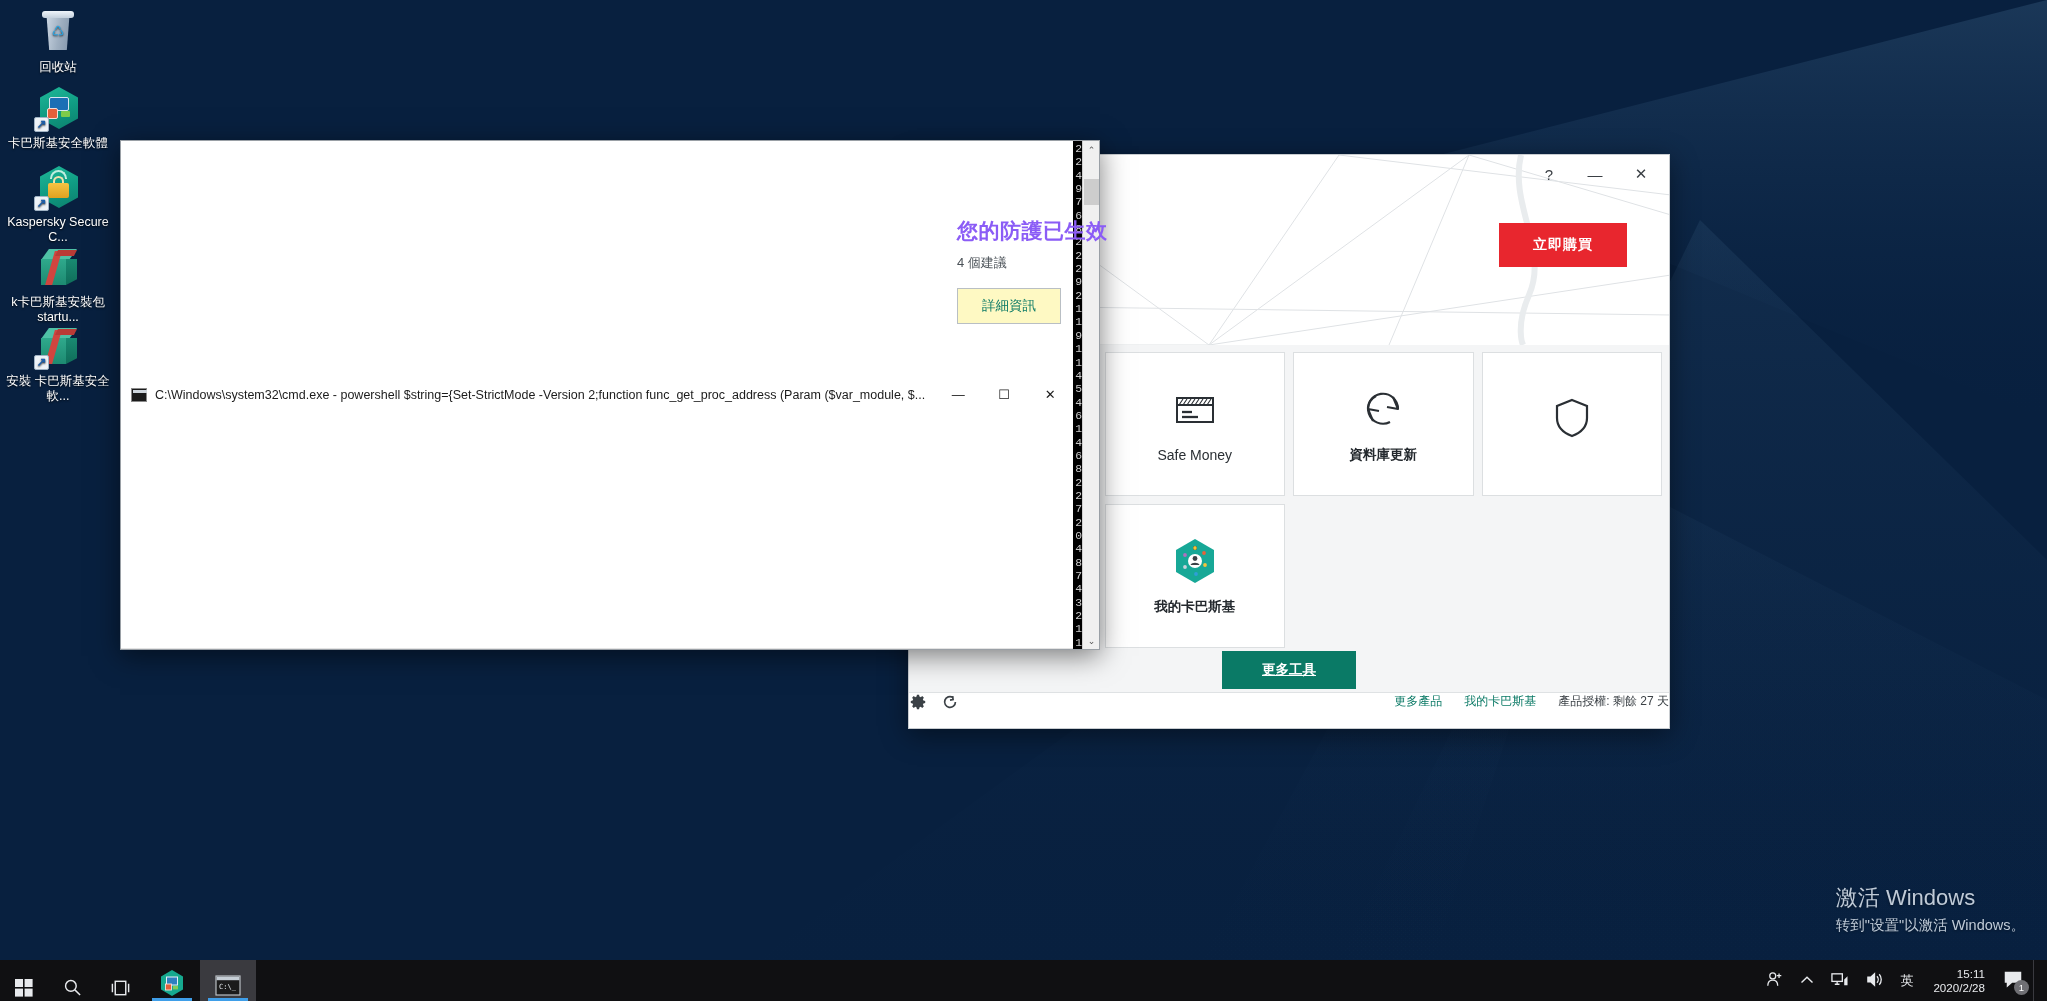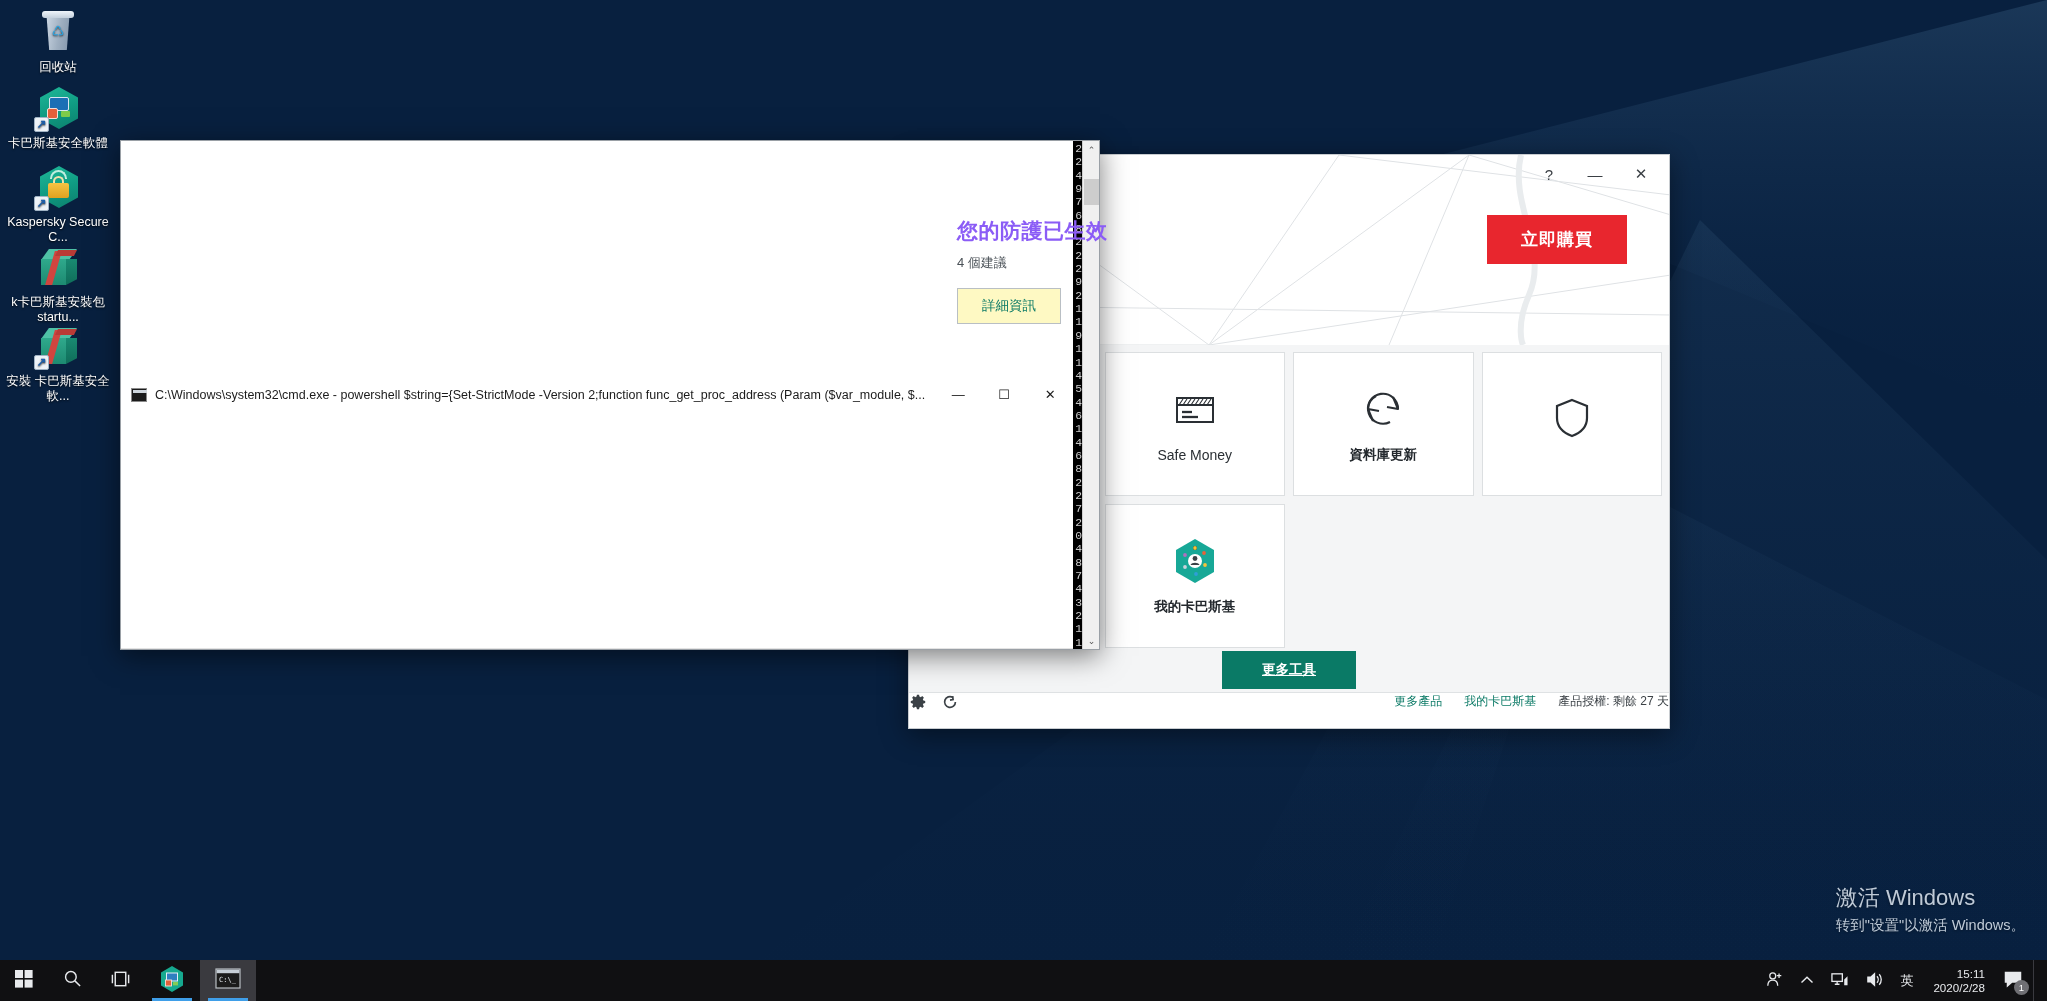--- a/index.html
+++ b/index.html
@@ -141,23 +141,23 @@
   #kav-status-title {
     font-size:21px; font-weight:bold; color:#8b5cf6; letter-spacing:0.5px;
   }
   #kav-status-sub { margin-top:9px; font-size:13px; color:#4a5157; }
   #kav-details-btn {
     margin-top:16px; display:inline-block;
     border:1px solid #b9bfc4; background:#fef9c3; color:#0b7a66;
     font-size:13.5px; padding:8px 24px; cursor:pointer;
   }
   #kav-buy-btn {
-    position:absolute; right:42px; top:60px; z-index:3;
+    position:absolute; right:42px; top:68px; z-index:3;
     background:#e8262e; color:#fff; border:none;
-    font-size:17px; font-weight:bold; padding:13px 34px; cursor:pointer;
+    font-size:14px; font-weight:bold; padding:13px 34px; cursor:pointer;
     letter-spacing:1px;
   }
 
   
   #kav-body {
     flex:1 1 auto; background:#f4f5f6; padding:7px 7px 0 7px;
     display:flex; flex-direction:column;
   }
   #kav-tiles {
     display:grid; grid-template-columns: repeat(4, 1fr);
@@ -254,21 +254,21 @@
   #wm-title { font-size:22px; font-weight:normal; }
   #wm-sub { font-size:14.5px; margin-top:3px; }
 
   
   #taskbar {
     position:absolute; left:0; bottom:0; width:2047px; height:41px;
     background:#101012;
     display:flex; align-items:center;
   }
   .tb-item {
-    width:48px; height:41px; display:flex; align-items:center; justify-content:center;
+    width:48px; height:41px; display:flex; align-items:flex-end; justify-content:center;
     position:relative; cursor:pointer; color:#e8eaed;
   }
   .tb-app { width:56px; }
   .tb-app.active { background:#3a3a3f; }
   .tb-underline {
     position:absolute; bottom:0; left:8px; right:8px; height:3px; background:#3f9ee8;
   }
   #tray { margin-left:auto; display:flex; align-items:center; height:41px; padding-right:6px; }
   .tray-item {
     height:41px; display:flex; align-items:center; justify-content:center;

